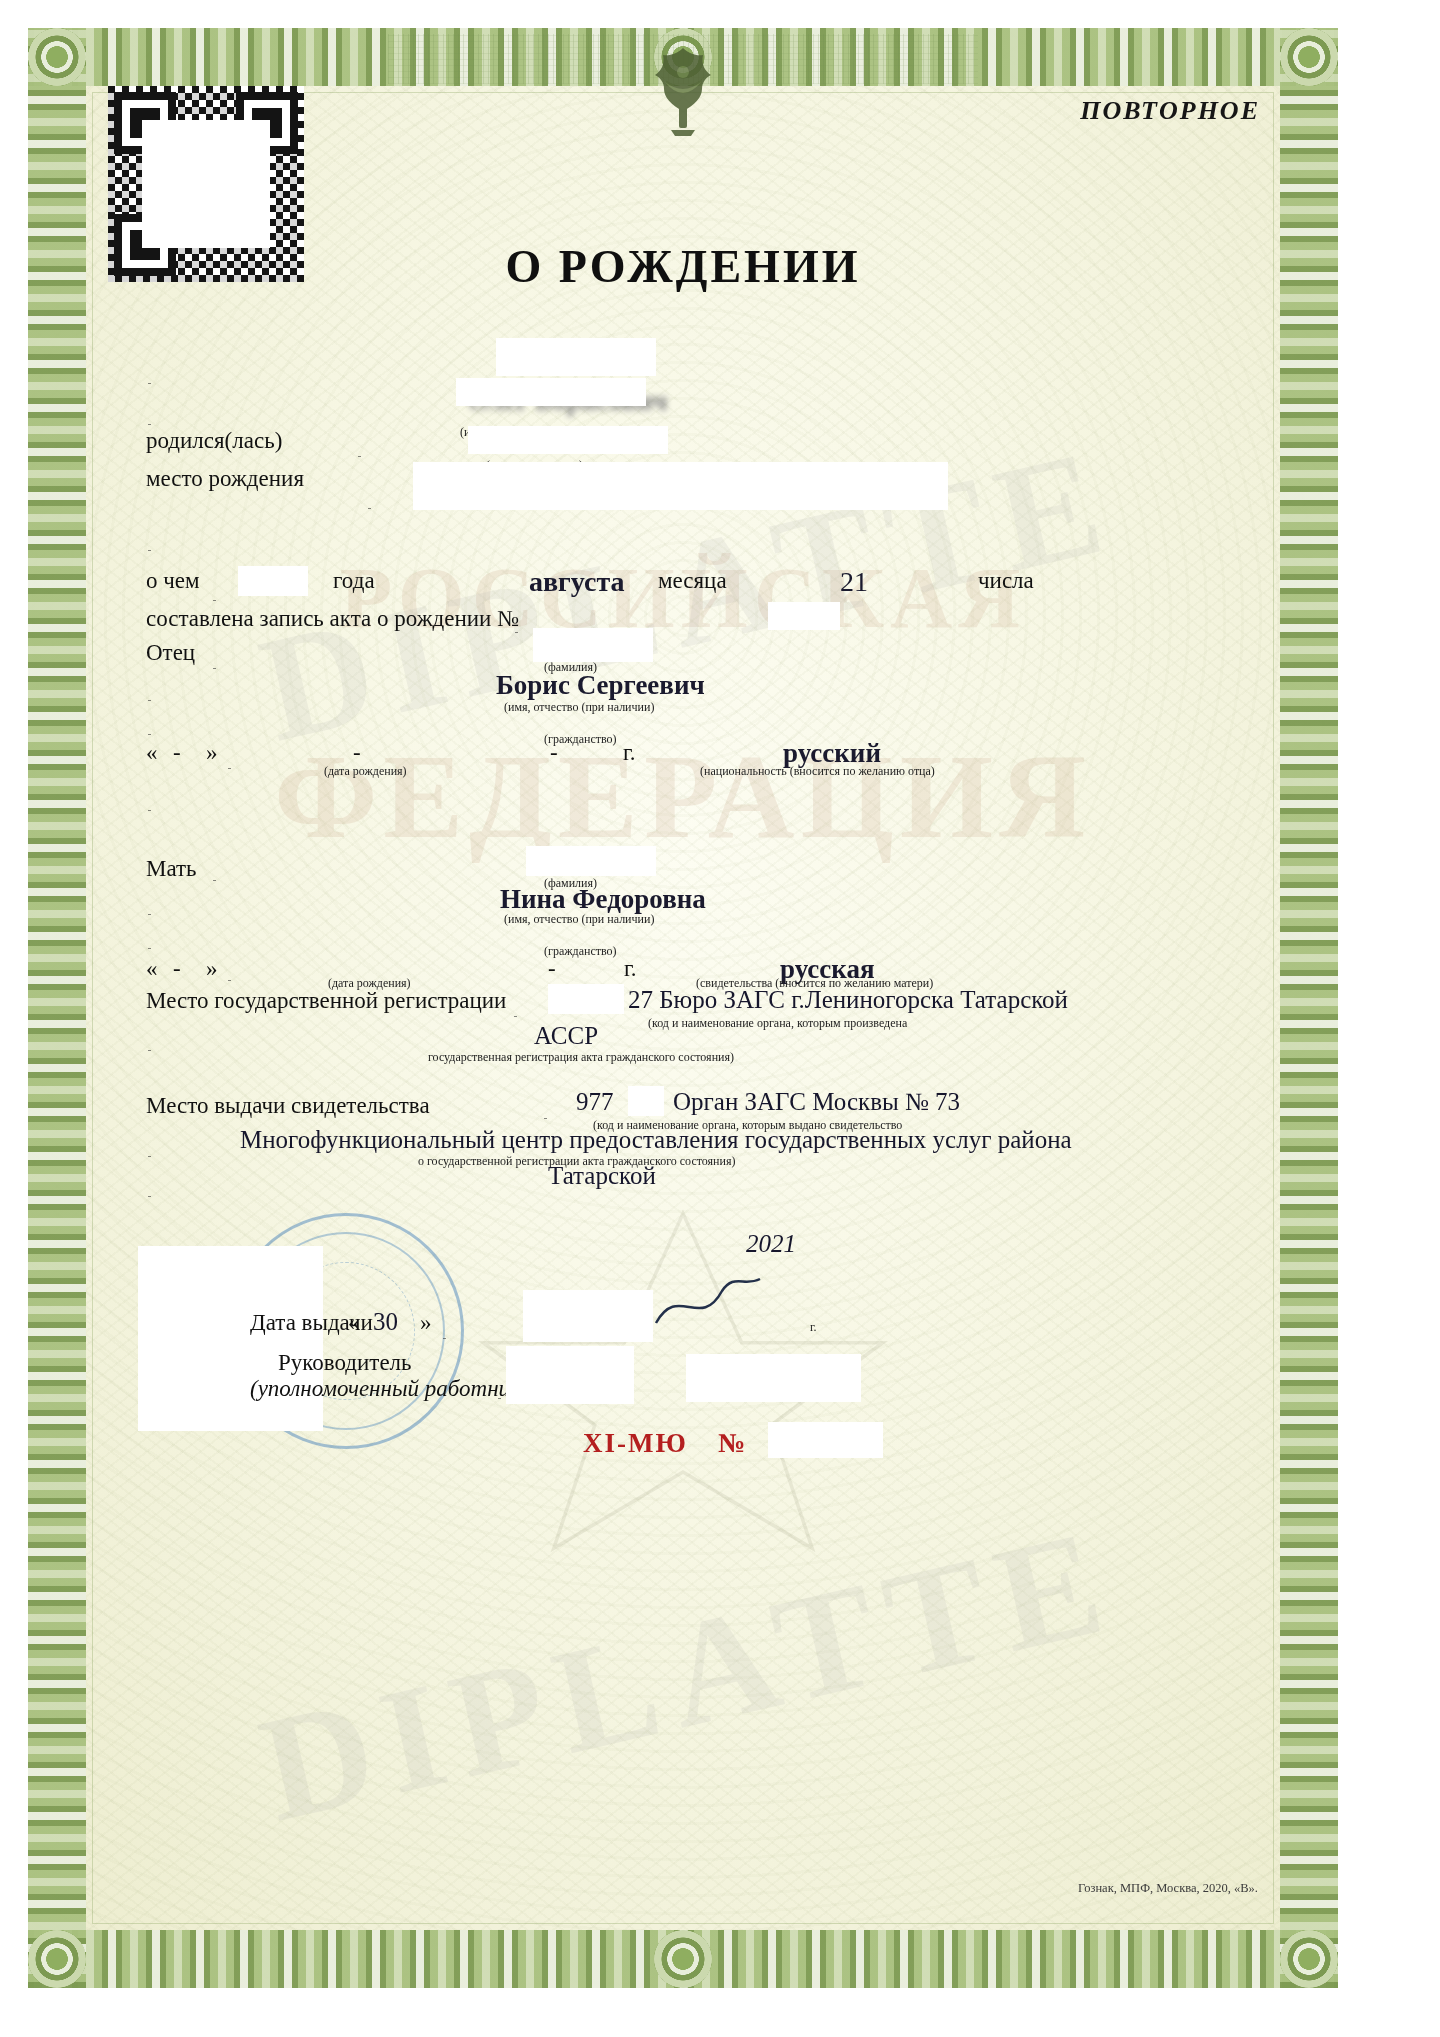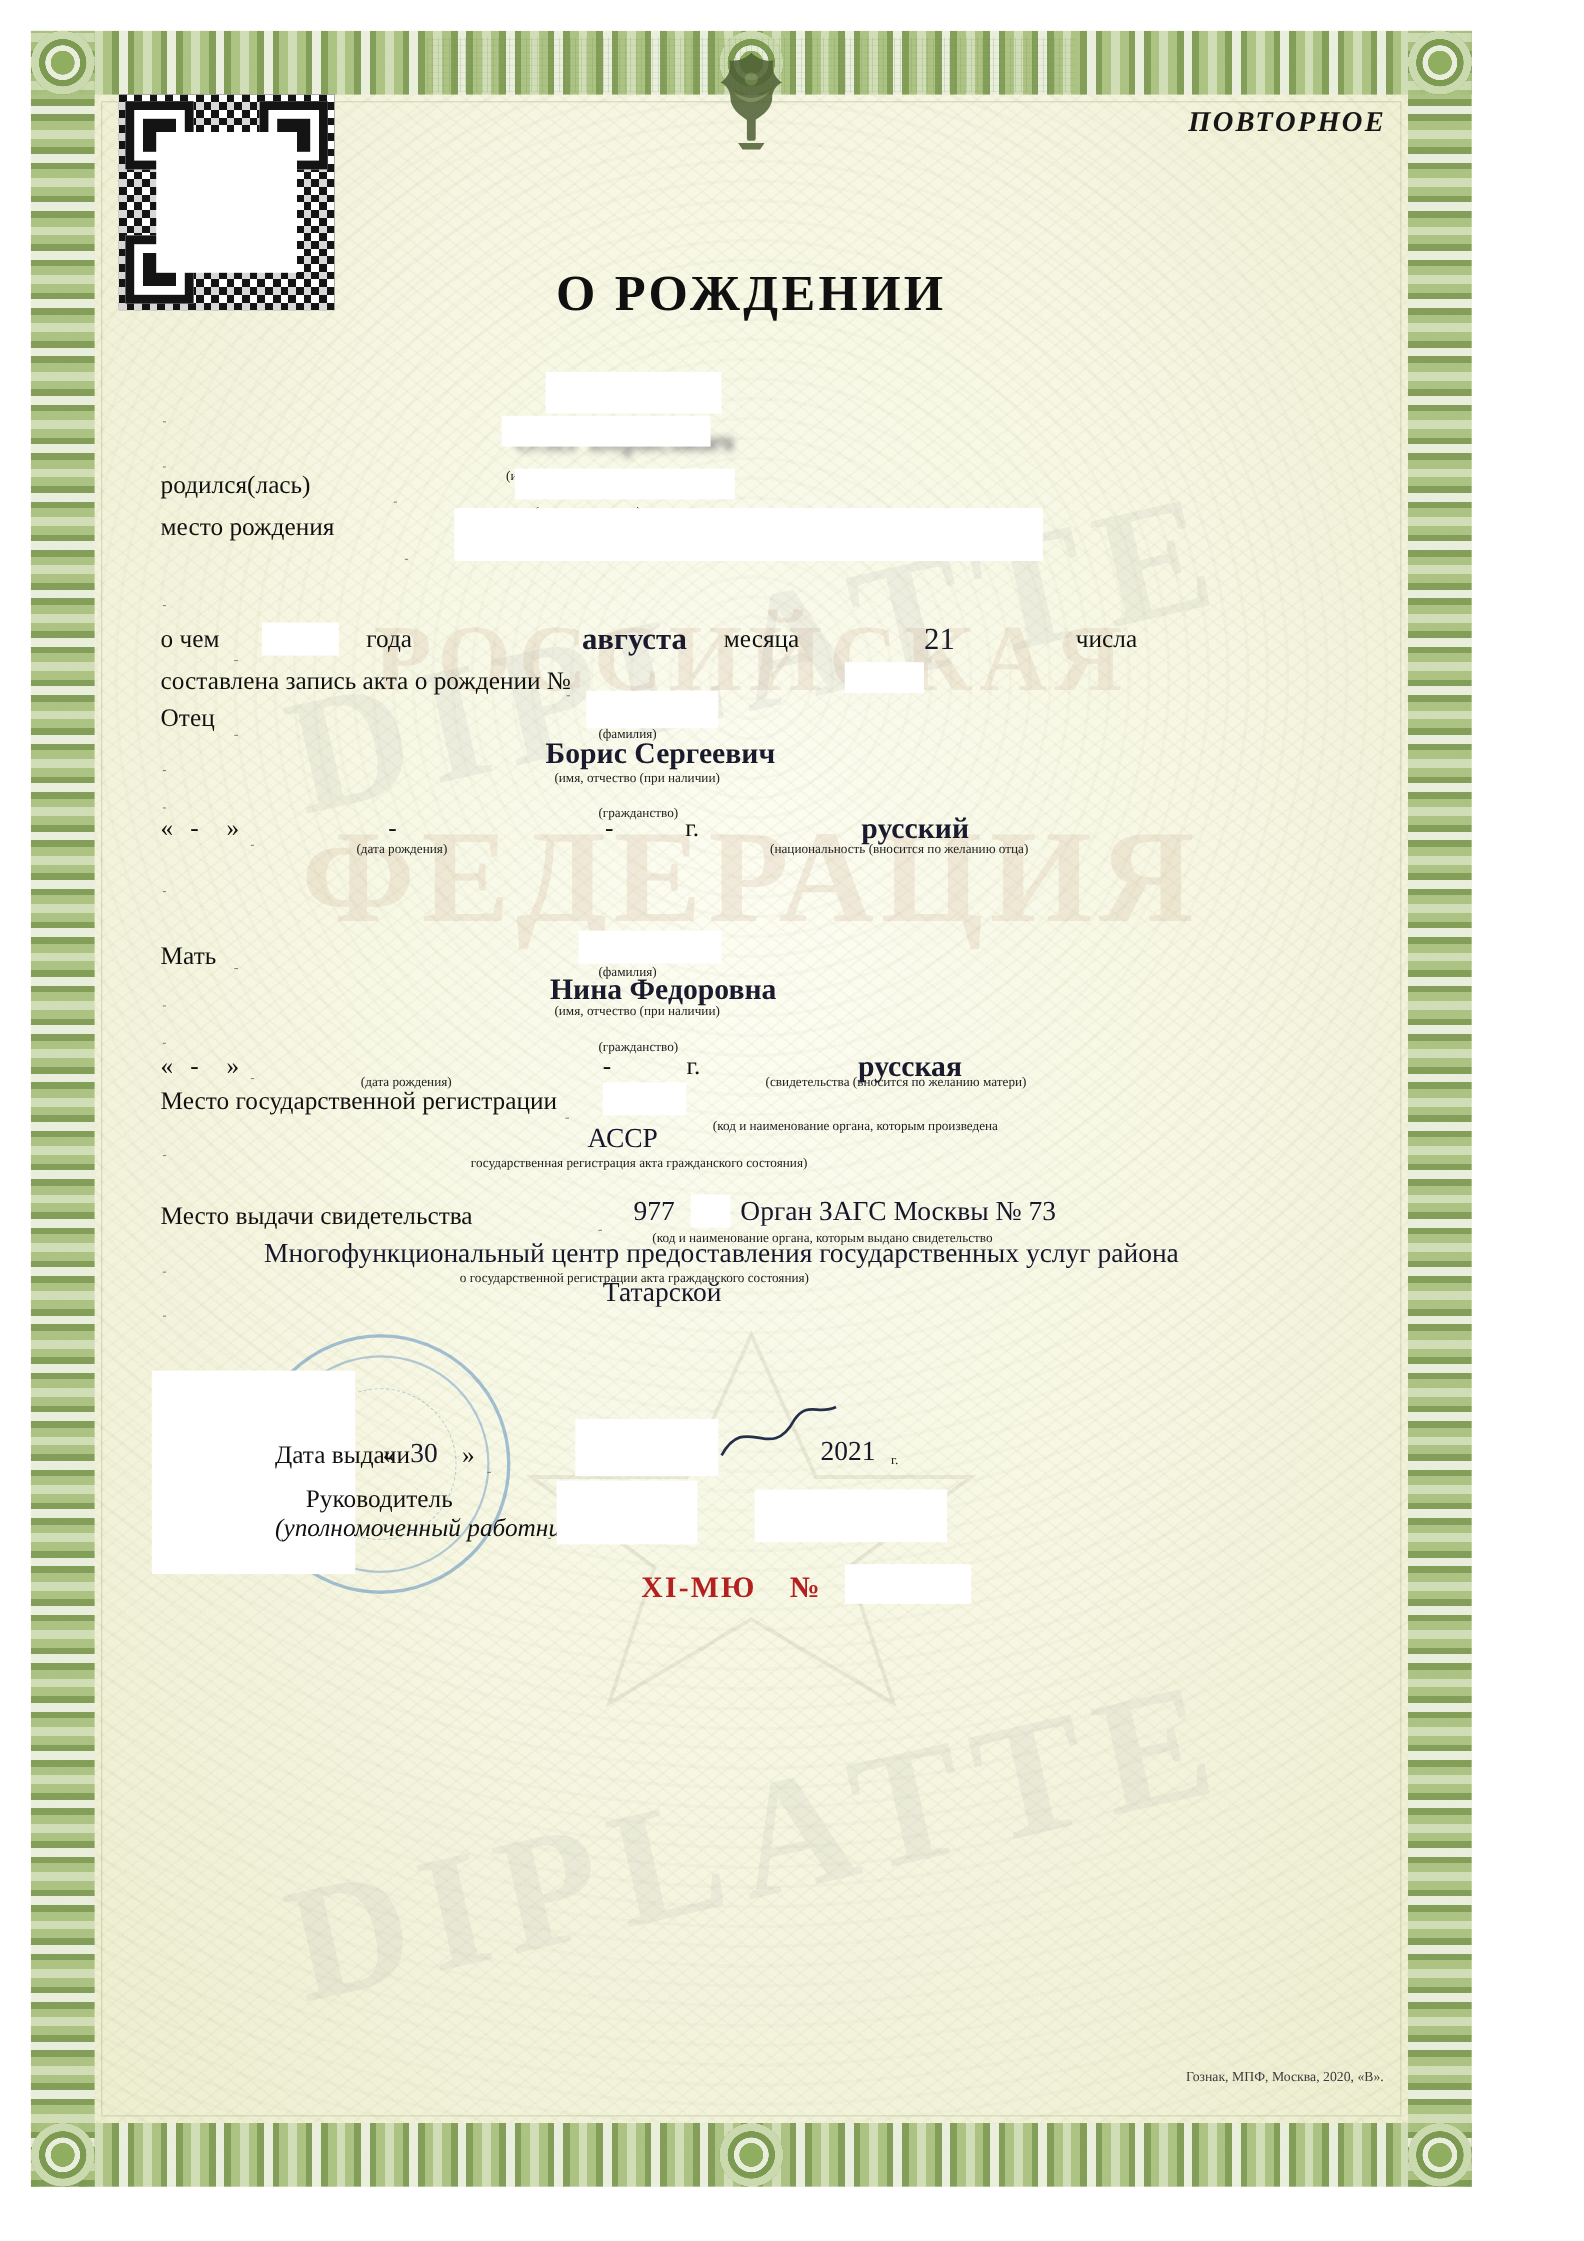--- a/index.html
+++ b/index.html
@@ -299,20 +299,21 @@
       <div class="dots" style="left:200px;top:952px;width:990px;"></div>
       <div class="lblsm" style="left:300px;top:948px;">(дата рождения)</div>
       <div class="lbl" style="left:520px;top:928px;">-</div>
       <div class="lbl" style="left:596px;top:928px;">г.</div>
       <div class="val" style="left:752px;top:926px;">русская</div>
       <div class="lblsm" style="left:668px;top:948px;">(свидетельства (вносится по желанию матери)</div>
 
       <div class="lbl" style="left:118px;top:960px;">Место государственной регистрации</div>
       <div class="dots" style="left:486px;top:988px;width:704px;"></div>
       <div class="redact" style="left:520px;top:956px;width:76px;height:30px;"></div>
+      <div class="valn" style="left:600px;top:958px;">27 Бюро ЗАГС г.Лениногорска Татарской</div>
       <div class="lblsm" style="left:620px;top:988px;">(код и наименование органа, которым произведена</div>
       <div class="valn" style="left:506px;top:994px;">АССР</div>
       <div class="dots" style="left:120px;top:1022px;width:1070px;"></div>
       <div class="lblsm" style="left:400px;top:1022px;">государственная регистрация акта гражданского состояния)</div>
 
       <div class="lbl" style="left:118px;top:1065px;text-align:right;">Место выдачи свидетельства</div>
       <div class="dots" style="left:516px;top:1090px;width:674px;"></div>
       <div class="valn" style="left:548px;top:1060px;">977</div>
       <div class="redact" style="left:600px;top:1058px;width:36px;height:30px;"></div>
       <div class="valn" style="left:645px;top:1060px;">Орган ЗАГС Москвы № 73</div>
@@ -327,21 +328,21 @@
         <div class="stamp-txt">М.П.</div>
       </div>
       <div class="redact" style="left:110px;top:1218px;width:185px;height:185px;"></div>
 
       <div class="lbl" style="left:222px;top:1282px;">Дата выдачи</div>
       <div class="lbl" style="left:320px;top:1282px;">«</div>
       <div class="valn" style="left:345px;top:1280px;">30</div>
       <div class="lbl" style="left:392px;top:1282px;">»</div>
       <div class="dots" style="left:415px;top:1310px;width:775px;"></div>
       <div class="redact" style="left:495px;top:1262px;width:130px;height:52px;"></div>
-      <div class="valn" style="left:718px;top:1278px;">2021</div>
+      <div class="valn" style="left:718px;top:1202px;font-style:italic;">2021</div>
       <div class="lblsm" style="left:782px;top:1292px;">г.</div>
 
       <svg class="signature" viewBox="0 0 120 60">
         <path d="M8 50 C 30 10, 52 58, 74 18 C 86 0, 96 14, 112 6" fill="none" stroke="#23304a" stroke-width="2.5"></path>
       </svg>
 
       <div class="lbl" style="left:250px;top:1322px;">Руководитель</div>
       <div class="lbl" style="left:222px;top:1348px;font-style:italic;">(уполномоченный работник)</div>
       <div class="dots" style="left:470px;top:1370px;width:720px;"></div>
       <div class="redact" style="left:478px;top:1318px;width:128px;height:58px;"></div>

